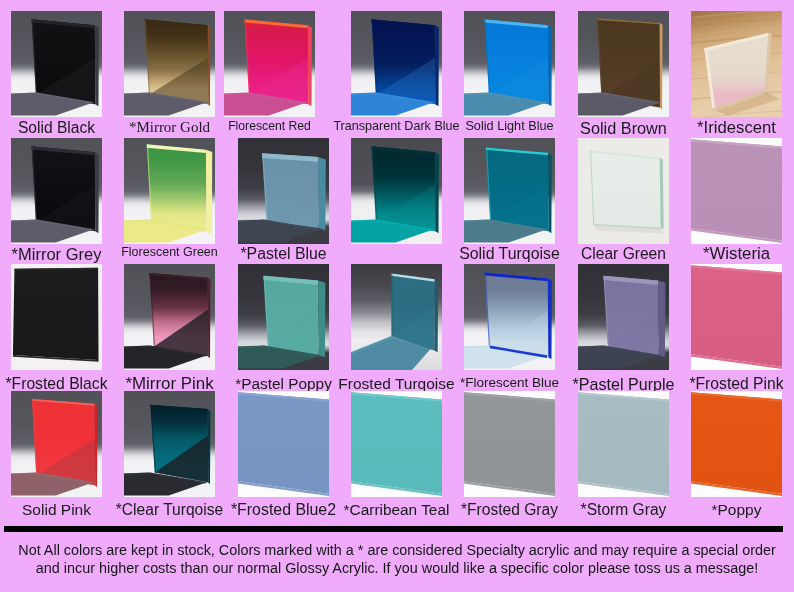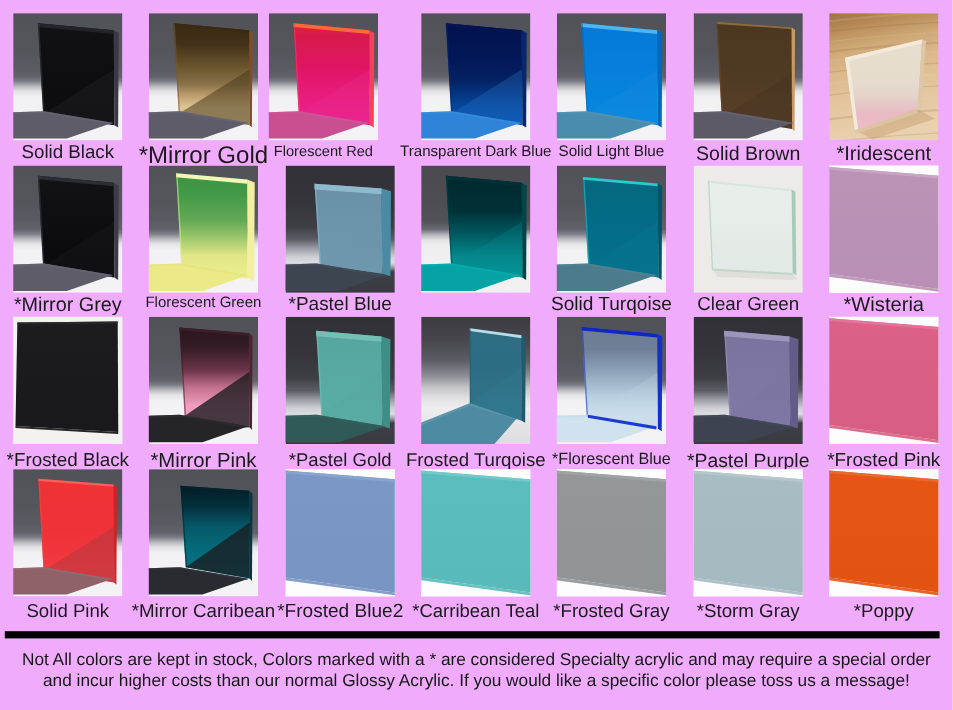--- a/index.html
+++ b/index.html
@@ -84,21 +84,21 @@
             <rect x="0" y="0" width="100" height="100" fill="url(#bg1)"></rect>
             <path d="M 22.6 7.9 L 92.1 13.4 L 92.6 88 L 27.400000000000002 79 Z" fill="url(#fg1)"></path>
             <path d="M 27.400000000000002 79 L 92.6 88 L 92.6 44 Z" fill="#4a3a1c" opacity="0.55"></path>
             <path d="M 22.6 7.9 L 92.1 13.4 L 92.1 15.4 L 22.6 9.9 Z" fill="#3a2a12"></path>
             <path d="M 92.1 13.4 L 94.89999999999999 15.600000000000001 L 94.39999999999999 89.9 L 92.6 88 Z" fill="#8a4a22"></path>
             <path d="M 22.6 7.9 L 23.900000000000002 8 L 28.700000000000003 79.1 L 27.400000000000002 79 Z" fill="#7a5a30" opacity="0.55"></path>
             <path d="M -1 77.8 L 28.4 77 L 91.2 86.1 L 49.1 98.6 L -1 98.6 Z" fill="#5e5c69"></path>
             <path d="M -1 77.8 L 28.4 77 L 91.2 86.1 L 90 87.4 L 28.2 78.6 L -1 79.4 Z" fill="#6b697a" opacity="0.55"></path>
           </g>
         </svg>
-        <div class="label" style="top: 108.5px; font-size: 20px;">*Mirror Gold</div>
+        <div class="label" style="top: 108.5px; font-size: 15px; font-family: Liberation Serif, serif;">*Mirror Gold</div>
       </div>
       <div class="cell" style="left: 224px; top: 11px; width: 79px;">
         <svg viewBox="0 0 100 100" preserveAspectRatio="none" class="swatch" style="width: 91px; height: 106px;">
           <defs>
             <linearGradient id="bg2" x1="0" y1="0" x2="0" y2="1">
               <stop offset="0" stop-color="#515158"></stop>
               <stop offset="0.3" stop-color="#55555c"></stop>
               <stop offset="0.44" stop-color="#5b5b63"></stop>
               <stop offset="0.5" stop-color="#62626b"></stop>
               <stop offset="0.535" stop-color="#7c7c85"></stop>
@@ -570,21 +570,21 @@
             <rect x="0" y="0" width="100" height="100" fill="url(#bg16)"></rect>
             <path d="M 28 11 L 88 15.5 L 88.5 86 L 32.8 78 Z" fill="url(#fg16)"></path>
             <path d="M 32.8 78 L 88.5 86 L 88.5 42 Z" fill="#4d9e96" opacity="0.1"></path>
             <path d="M 28 11 L 88 15.5 L 88 19.7 L 28 15.2 Z" fill="#74bfb6"></path>
             <path d="M 88 15.5 L 96 17.7 L 95.5 87.9 L 88.5 86 Z" fill="#3e8d86"></path>
             <path d="M 28 11 L 29.3 11.1 L 34.099999999999994 78.1 L 32.8 78 Z" fill="#74bfb6" opacity="0.55"></path>
             <path d="M -1 77.8 L 28.4 77 L 91.2 86.1 L 49.1 98.6 L -1 98.6 Z" fill="#2f5a58"></path>
             <path d="M -1 77.8 L 28.4 77 L 91.2 86.1 L 90 87.4 L 28.2 78.6 L -1 79.4 Z" fill="#37625f" opacity="0.55"></path>
           </g>
         </svg>
-        <div class="label" style="top: 111.6px; font-size: 15.4px;">*Pastel Gold</div>
+        <div class="label" style="top: 111.6px; font-size: 15.4px;">*Pastel Poppy</div>
       </div>
       <div class="cell" style="left: 351px; top: 264px; width: 91px;">
         <svg viewBox="0 0 100 100" preserveAspectRatio="none" class="swatch" style="width: 91px; height: 106px;">
           <defs>
             <linearGradient id="bg17" x1="0" y1="0" x2="0" y2="1">
               <stop offset="0" stop-color="#3b3b40"></stop>
               <stop offset="0.18" stop-color="#46464c"></stop>
               <stop offset="0.34" stop-color="#5b5b63"></stop>
               <stop offset="0.46" stop-color="#8b8b93"></stop>
               <stop offset="0.56" stop-color="#c5c5ca"></stop>
@@ -763,21 +763,21 @@
             <rect x="0" y="0" width="100" height="100" fill="url(#bg22)"></rect>
             <path d="M 29 13 L 92 17 L 92.5 86 L 33.8 77 Z" fill="url(#fg22)"></path>
             <path d="M 33.8 77 L 92.5 86 L 92.5 42 Z" fill="#1a1e22" opacity="0.8"></path>
             <path d="M 29 13 L 92 17 L 92 18.6 L 29 14.6 Z" fill="#05232c"></path>
             <path d="M 92 17 L 95 19.2 L 94.5 87.9 L 92.5 86 Z" fill="#083540"></path>
             <path d="M 29 13 L 30.3 13.1 L 35.099999999999994 77.1 L 33.8 77 Z" fill="#05232c" opacity="0.55"></path>
             <path d="M -1 77.8 L 28.4 77 L 91.2 86.1 L 49.1 98.6 L -1 98.6 Z" fill="#292b31"></path>
             <path d="M -1 77.8 L 28.4 77 L 91.2 86.1 L 90 87.4 L 28.2 78.6 L -1 79.4 Z" fill="#34373e" opacity="0.55"></path>
           </g>
         </svg>
-        <div class="label" style="top: 111.1px; font-size: 15.6px;">*Mirror Carribean</div>
+        <div class="label" style="top: 111.1px; font-size: 15.6px;">*Clear Turqoise</div>
       </div>
       <div class="cell" style="left: 238px; top: 391px; width: 91px;">
         <svg viewBox="0 0 100 100" preserveAspectRatio="none" class="swatch" style="width: 91px; height: 106px;">
           <defs>
             <linearGradient id="fg23" x1="0" y1="0" x2="0" y2="1">
               <stop offset="0" stop-color="#7b97c6"></stop>
               <stop offset="1" stop-color="#7894c3"></stop>
             </linearGradient>
           </defs>
           <g>

